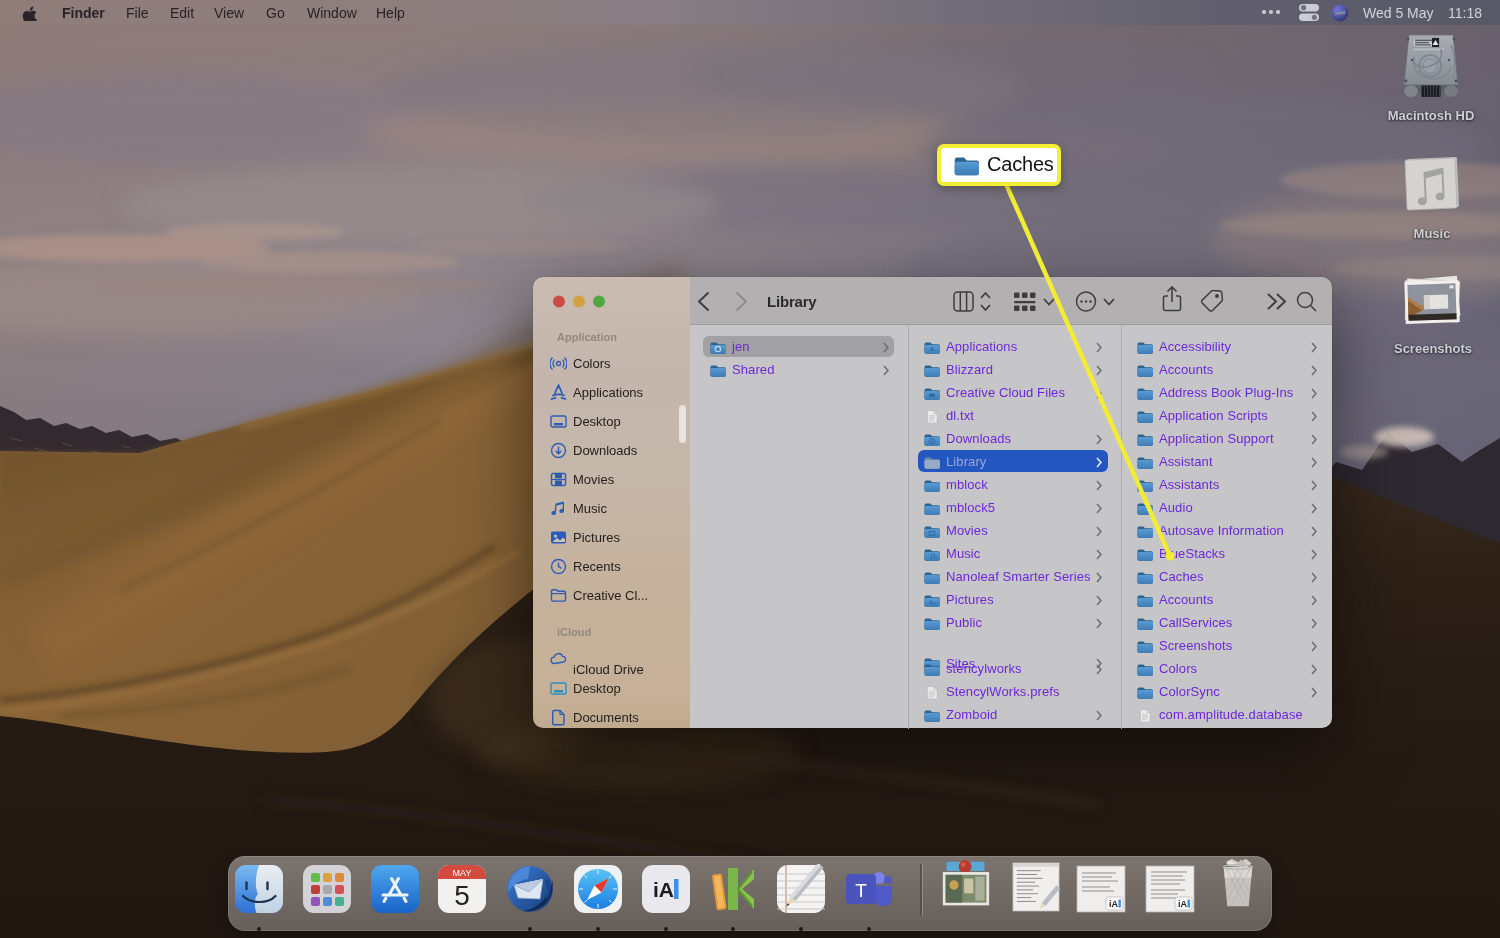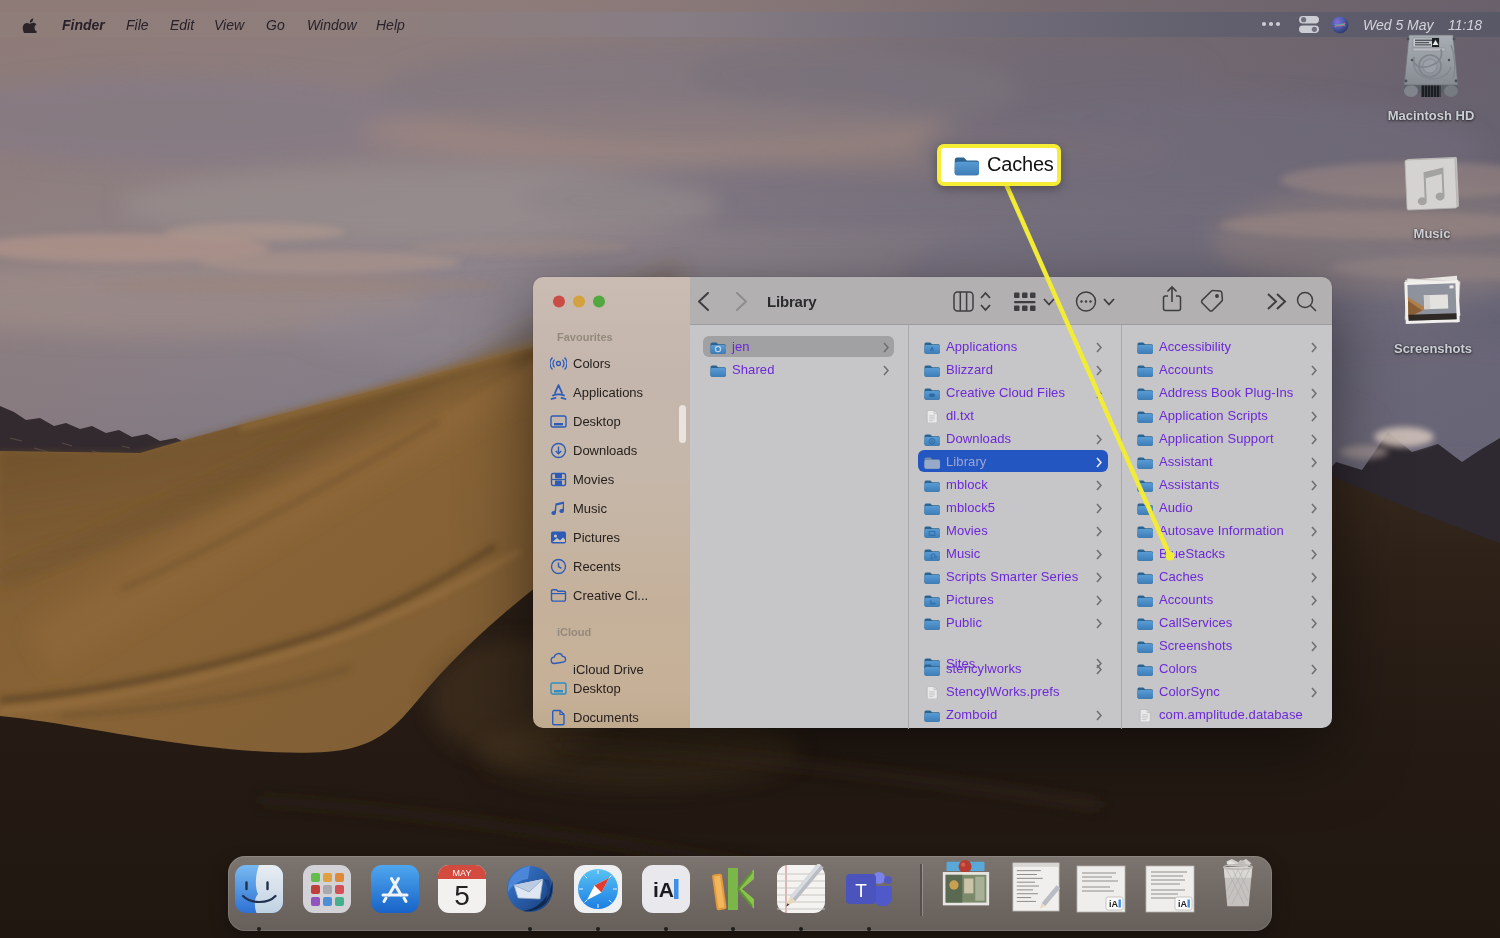--- a/index.html
+++ b/index.html
@@ -1,22 +1,22 @@
 <!DOCTYPE html>
 <html><head>
 <meta charset="utf-8">
 <style>
   * { margin:0; padding:0; box-sizing:border-box; }
   html,body { width:1500px; height:938px; overflow:hidden; }
   body { font-family:"Liberation Sans", sans-serif; position:relative; background:#241a15; }
   .abs { position:absolute; }
   
-  #menubar { position:absolute; left:0; top:12px; width:1500px; height:25px;
+  #menubar { position:absolute; left:0; top:0; width:1500px; height:25px;
     background:linear-gradient(90deg,#8f7d79 0%,#8e7e7c 25%,#877d84 45%,#716c78 65%,#615f6d 82%,#595866 100%);
-    font-size:14px; color:#29222a;font-style:italic; }
+    font-size:14px; color:#29222a; }
   #menubar .mi { position:absolute; top:4.5px; }
   #menubar .right { color:#d2d3da; }
   
   .dlabel { position:absolute; font-size:13px; font-weight:bold; color:#ccd0d6;
     text-align:center; text-shadow:0 1px 3px rgba(0,0,0,.65), 0 0 2px rgba(0,0,0,.4); }
   
   #win { position:absolute; left:533px; top:277px; width:799px; height:451px;
     border-radius:10px; box-shadow:0 22px 70px rgba(0,0,0,.5), 0 0 1px rgba(0,0,0,.55); }
   #sidebar { position:absolute; left:0; top:0; width:157px; height:451px;
     border-radius:10px 0 0 10px;
@@ -294,21 +294,21 @@
     </g>
   </defs>
 </svg>
 <div id="win">
   <div id="sidebar">
     <svg class="abs" style="left:20px;top:18px" width="60" height="13" viewBox="0 0 60 13">
       <circle cx="6" cy="6.5" r="6" fill="#ca4d45"></circle>
       <circle cx="26" cy="6.5" r="6" fill="#d3a13d"></circle>
       <circle cx="46" cy="6.5" r="6" fill="#51a83e"></circle>
     </svg>
-    <div class="sbhead" style="top:54px">Favourites</div>
+    <div class="sbhead" style="top:54px">Application</div>
     <svg class="sbicon" style="top:78px" viewBox="0 0 17 17">
       <g fill="none" stroke="#2d5cb8" stroke-width="1.3">
         <circle cx="8.5" cy="8.5" r="2"></circle>
         <path d="M4.6,12.4 a5.5,5.5 0 0 1 0,-7.8 M12.4,4.6 a5.5,5.5 0 0 1 0,7.8"></path>
         <path d="M2.5,14.5 a8.5,8.5 0 0 1 0,-12 M14.5,2.5 a8.5,8.5 0 0 1 0,12"></path>
       </g>
     </svg>
       <div class="sbitem" style="top:79px">Colors</div>
     <svg class="sbicon" style="top:107px" viewBox="0 0 17 17">
       <path d="M8.5,1.2 L5,9 M8.5,1.2 L12,9 M3,11.5 C5,10 12,10 14,11.5 M1.5,15 L5.5,13.8 M15.5,15 L11.5,13.8" stroke="#2d5cb8" stroke-width="1.8" fill="none" stroke-linecap="round"></path>
@@ -520,21 +520,21 @@
         </svg>
         <span class="txt">Music</span>
         <svg class="chev">
           <path d="M1,1 L5,5.5 L1,10" stroke="#6f6f73" stroke-width="1.6" fill="none"></path>
         </svg>
       </div>
     <div class="row c2" style="top:240.5px">
         <svg class="ficon" viewBox="0 0 16 13">
           <use href="#folder"></use>
         </svg>
-        <span class="txt">Scripts Smarter Series</span>
+        <span class="txt">Nanoleaf Smarter Series</span>
         <svg class="chev">
           <path d="M1,1 L5,5.5 L1,10" stroke="#6f6f73" stroke-width="1.6" fill="none"></path>
         </svg>
       </div>
     <div class="row c2" style="top:263.5px">
         <svg class="ficon" viewBox="0 0 16 13">
           <use href="#folder"></use>
           <circle cx="6.7" cy="7.5" r="0.9" fill="#2f6ba3"></circle>
           <path d="M5.3,10.3 L7.5,8.5 L9,9.6 L10.6,8.2 L11.5,9.2 V10.3 Z" fill="#2f6ba3"></path>
         </svg>

